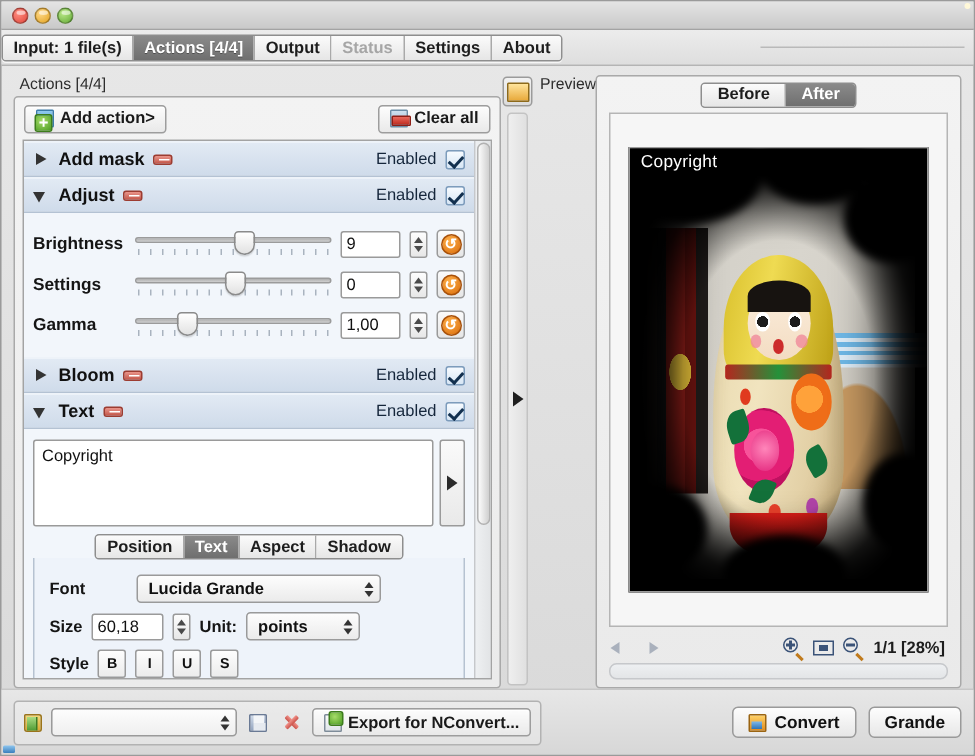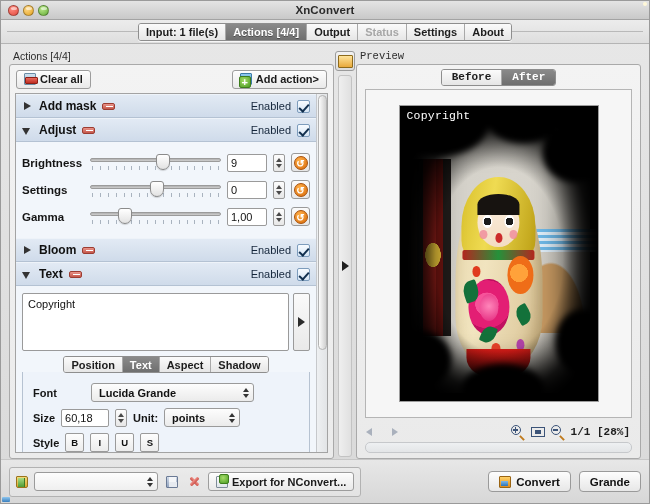--- a/index.html
+++ b/index.html
@@ -38,21 +38,21 @@
   #window-title {
     position:absolute; left:0; right:0; text-align:center;
     font-size:11.5px; font-weight:bold; color:#2b2b2b;
     letter-spacing:.1px;
   }
 
   
   #tabbar {
     height:24px; flex:0 0 24px;
     position:relative;
-    display:flex; align-items:center; justify-content:center;
+    display:flex; align-items:center; 
     background: linear-gradient(#ececec,#dedede);
     border-bottom:1px solid #b4b4b4;
   }
   #tabbar::before, #tabbar::after{
     content:""; position:absolute; top:11px; height:1px; background:#b9b9b9;
   }
   #tabbar::before{ left:6px; right:510px; }
   #tabbar::after{ left:506px; right:6px; }
   .tabs {
     display:flex; position:relative; z-index:2;
@@ -364,21 +364,21 @@
     background:linear-gradient(90deg,#efefef,#e0e0e0);
     border:1px solid #c3c3c3; border-radius:3px;
     display:flex; align-items:center; justify-content:center;
   }
   #divider-rail i{
     width:0;height:0;border-style:solid;
     border-width:5px 0 5px 7px; border-color:transparent transparent transparent #1f1f1f;
   }
 
   
-  #right { flex:1 1 auto; display:flex; flex-direction:column; min-width:0;font-family:Liberation Mono, monospace; }
+  #right { flex:1 1 auto; display:flex; min-width:0; }
   #preview-box {
     flex:1 1 auto;
     border:1px solid #a9a9a9; border-radius:3px;
     background:linear-gradient(#f3f3f3,#eaeaea);
     display:flex; flex-direction:column;
     overflow:hidden; min-height:0;
   }
   #preview-tabs { height:24px; display:flex; align-items:center; justify-content:center; position:relative;}
   #ba-tabs {
     display:flex; border:1px solid #8e8e8e; border-radius:3px; overflow:hidden; height:17px;
@@ -591,21 +591,20 @@
 <body>
 
 <div id="window">
 
   <div id="titlebar">
     <div id="traffic">
       <span class="light l-close"></span>
       <span class="light l-min"></span>
       <span class="light l-max"></span>
     </div>
-    <div id="window-title">XnConvert</div>
   </div>
 
   <div id="tabbar">
     <div class="tabs">
       <div class="tab">Input: 1 file(s)</div>
       <div class="tab active">Actions [4/4]</div>
       <div class="tab">Output</div>
       <div class="tab disabled">Status</div>
       <div class="tab">Settings</div>
       <div class="tab">About</div>
@@ -614,26 +613,26 @@
 
   <div id="main">
 
     <div id="left">
       <div class="grouplabel">Actions [4/4]</div>
 
       <div id="actions-box">
 
         <div id="action-toolbar">
           <div class="btn">
+            <span class="ic ic-add"></span>
+            <span>Add action&gt;</span>
+          </div>
+          <div class="btn">
             <span class="ic ic-clear"></span>
             <span>Clear all</span>
-          </div>
-          <div class="btn">
-            <span class="ic ic-add"></span>
-            <span>Add action&gt;</span>
           </div>
         </div>
 
         <div id="action-list">
           <div id="action-scroll">
 
             <div class="action-head">
               <span class="disc closed"></span>
               <span class="action-title">Add mask</span>
               <span class="minus-badge"></span>

